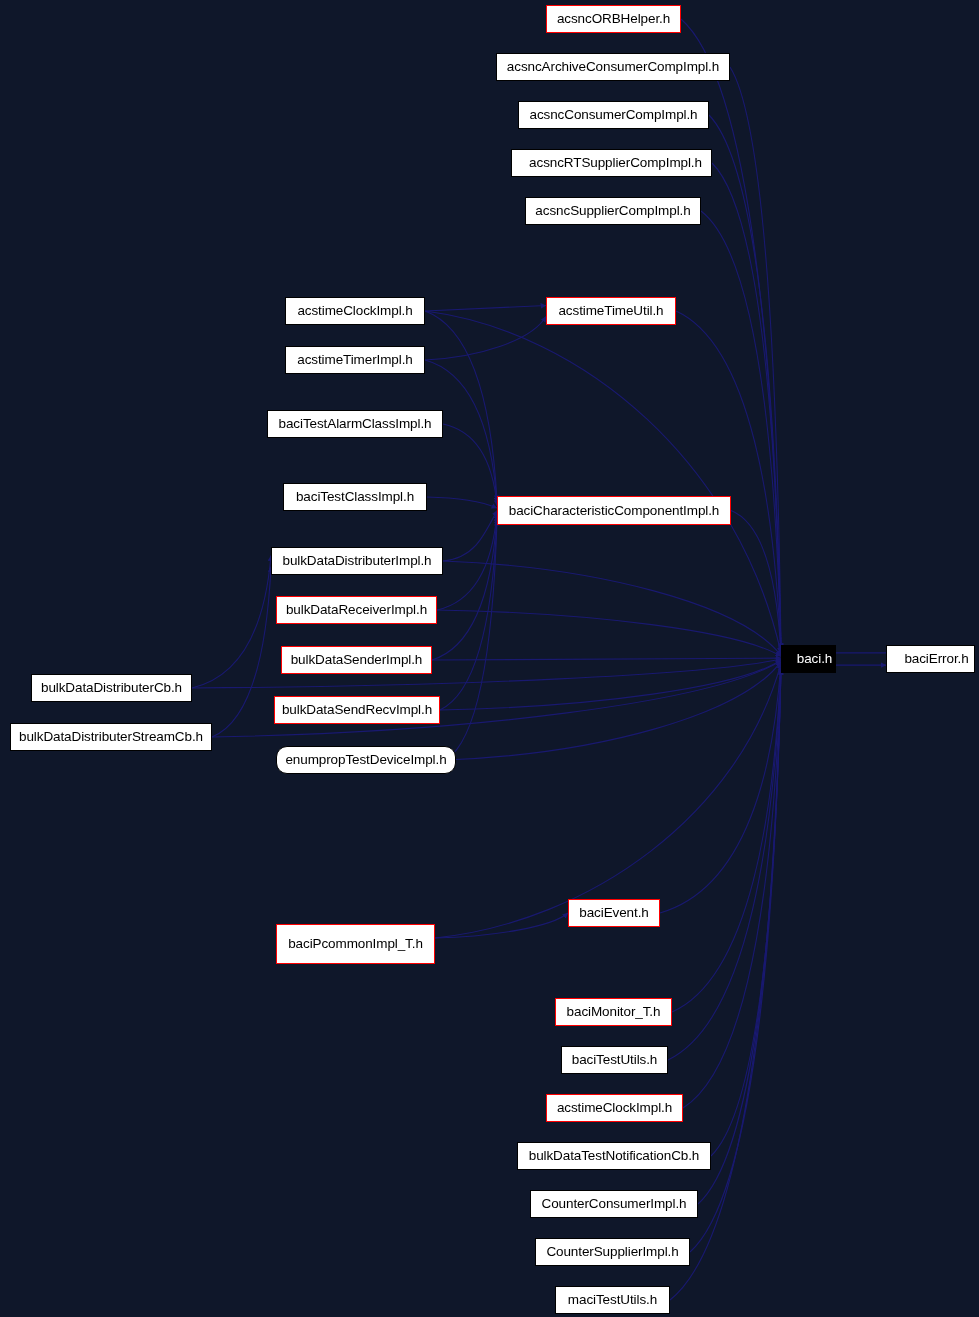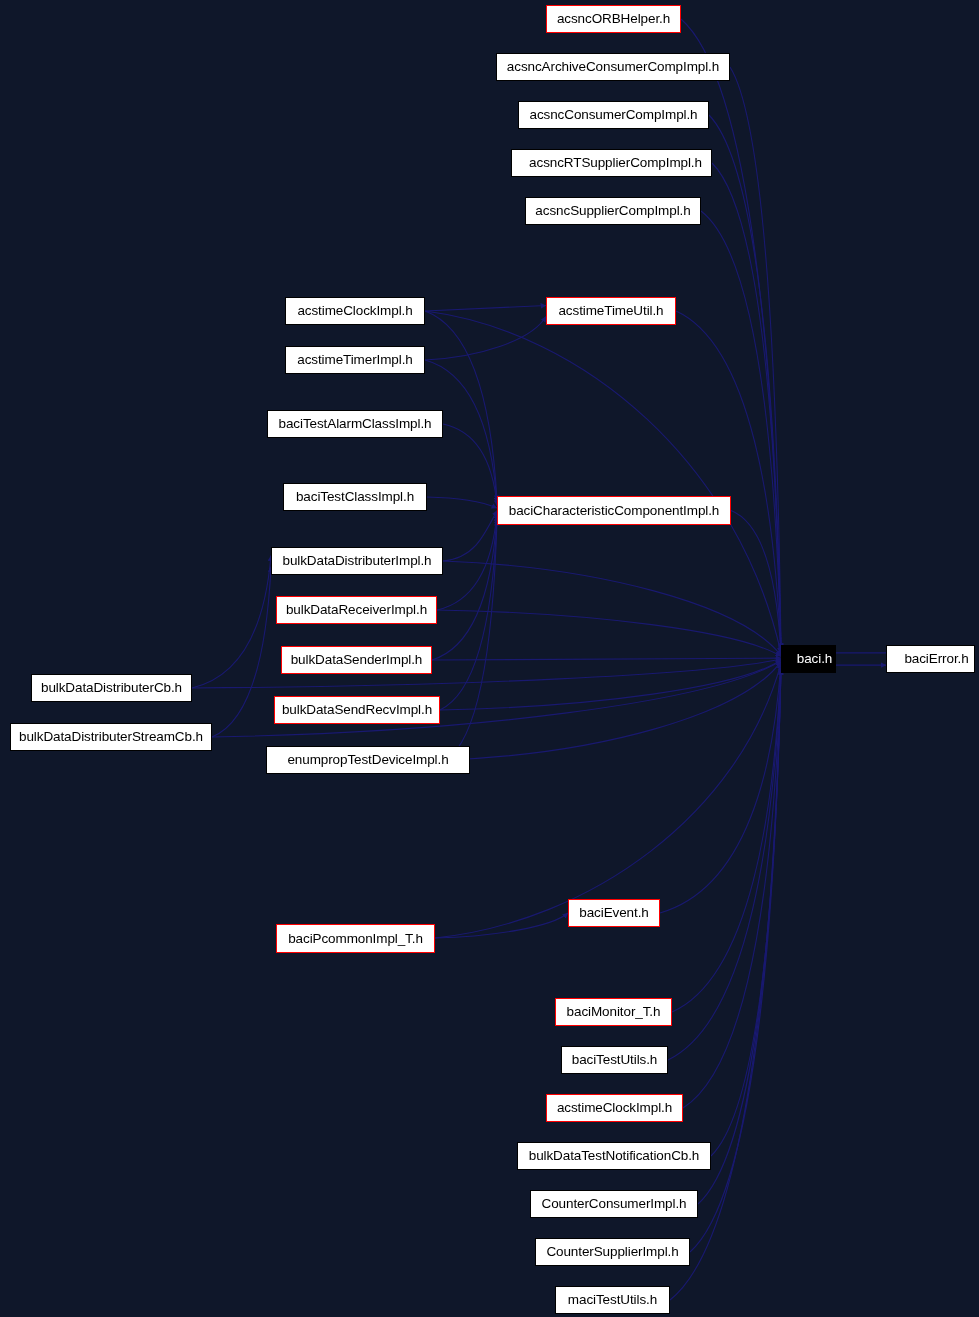--- a/index.html
+++ b/index.html
@@ -153,27 +153,27 @@
       </div>
       <div class="node" style="left: 31px; top: 674px; width: 161px; height: 28px;">
         <span class="node-label">bulkDataDistributerCb.h</span>
       </div>
       <div class="node red" style="left: 274px; top: 696px; width: 166px; height: 28px;">
         <span class="node-label">bulkDataSendRecvImpl.h</span>
       </div>
       <div class="node" style="left: 10px; top: 723px; width: 202px; height: 28px;">
         <span class="node-label">bulkDataDistributerStreamCb.h</span>
       </div>
-      <div class="node" style="left: 266px; top: 746px; width: 204px; height: 28px;">
+      <div class="node" style="left: 276px; top: 746px; width: 180px; height: 28px; border-radius: 11px;">
         <span class="node-label">enumpropTestDeviceImpl.h</span>
       </div>
       <div class="node red" style="left: 568px; top: 899px; width: 92px; height: 28px;">
         <span class="node-label">baciEvent.h</span>
       </div>
-      <div class="node red" style="left: 276px; top: 924px; width: 159px; height: 29px;">
+      <div class="node red" style="left: 276px; top: 924px; width: 159px; height: 40px;">
         <span class="node-label">baciPcommonImpl_T.h</span>
       </div>
       <div class="node red" style="left: 555px; top: 998px; width: 117px; height: 28px;">
         <span class="node-label">baciMonitor_T.h</span>
       </div>
       <div class="node" style="left: 561px; top: 1046px; width: 107px; height: 28px;">
         <span class="node-label">baciTestUtils.h</span>
       </div>
       <div class="node red" style="left: 546px; top: 1094px; width: 137px; height: 28px;">
         <span class="node-label">acstimeClockImpl.h</span>

